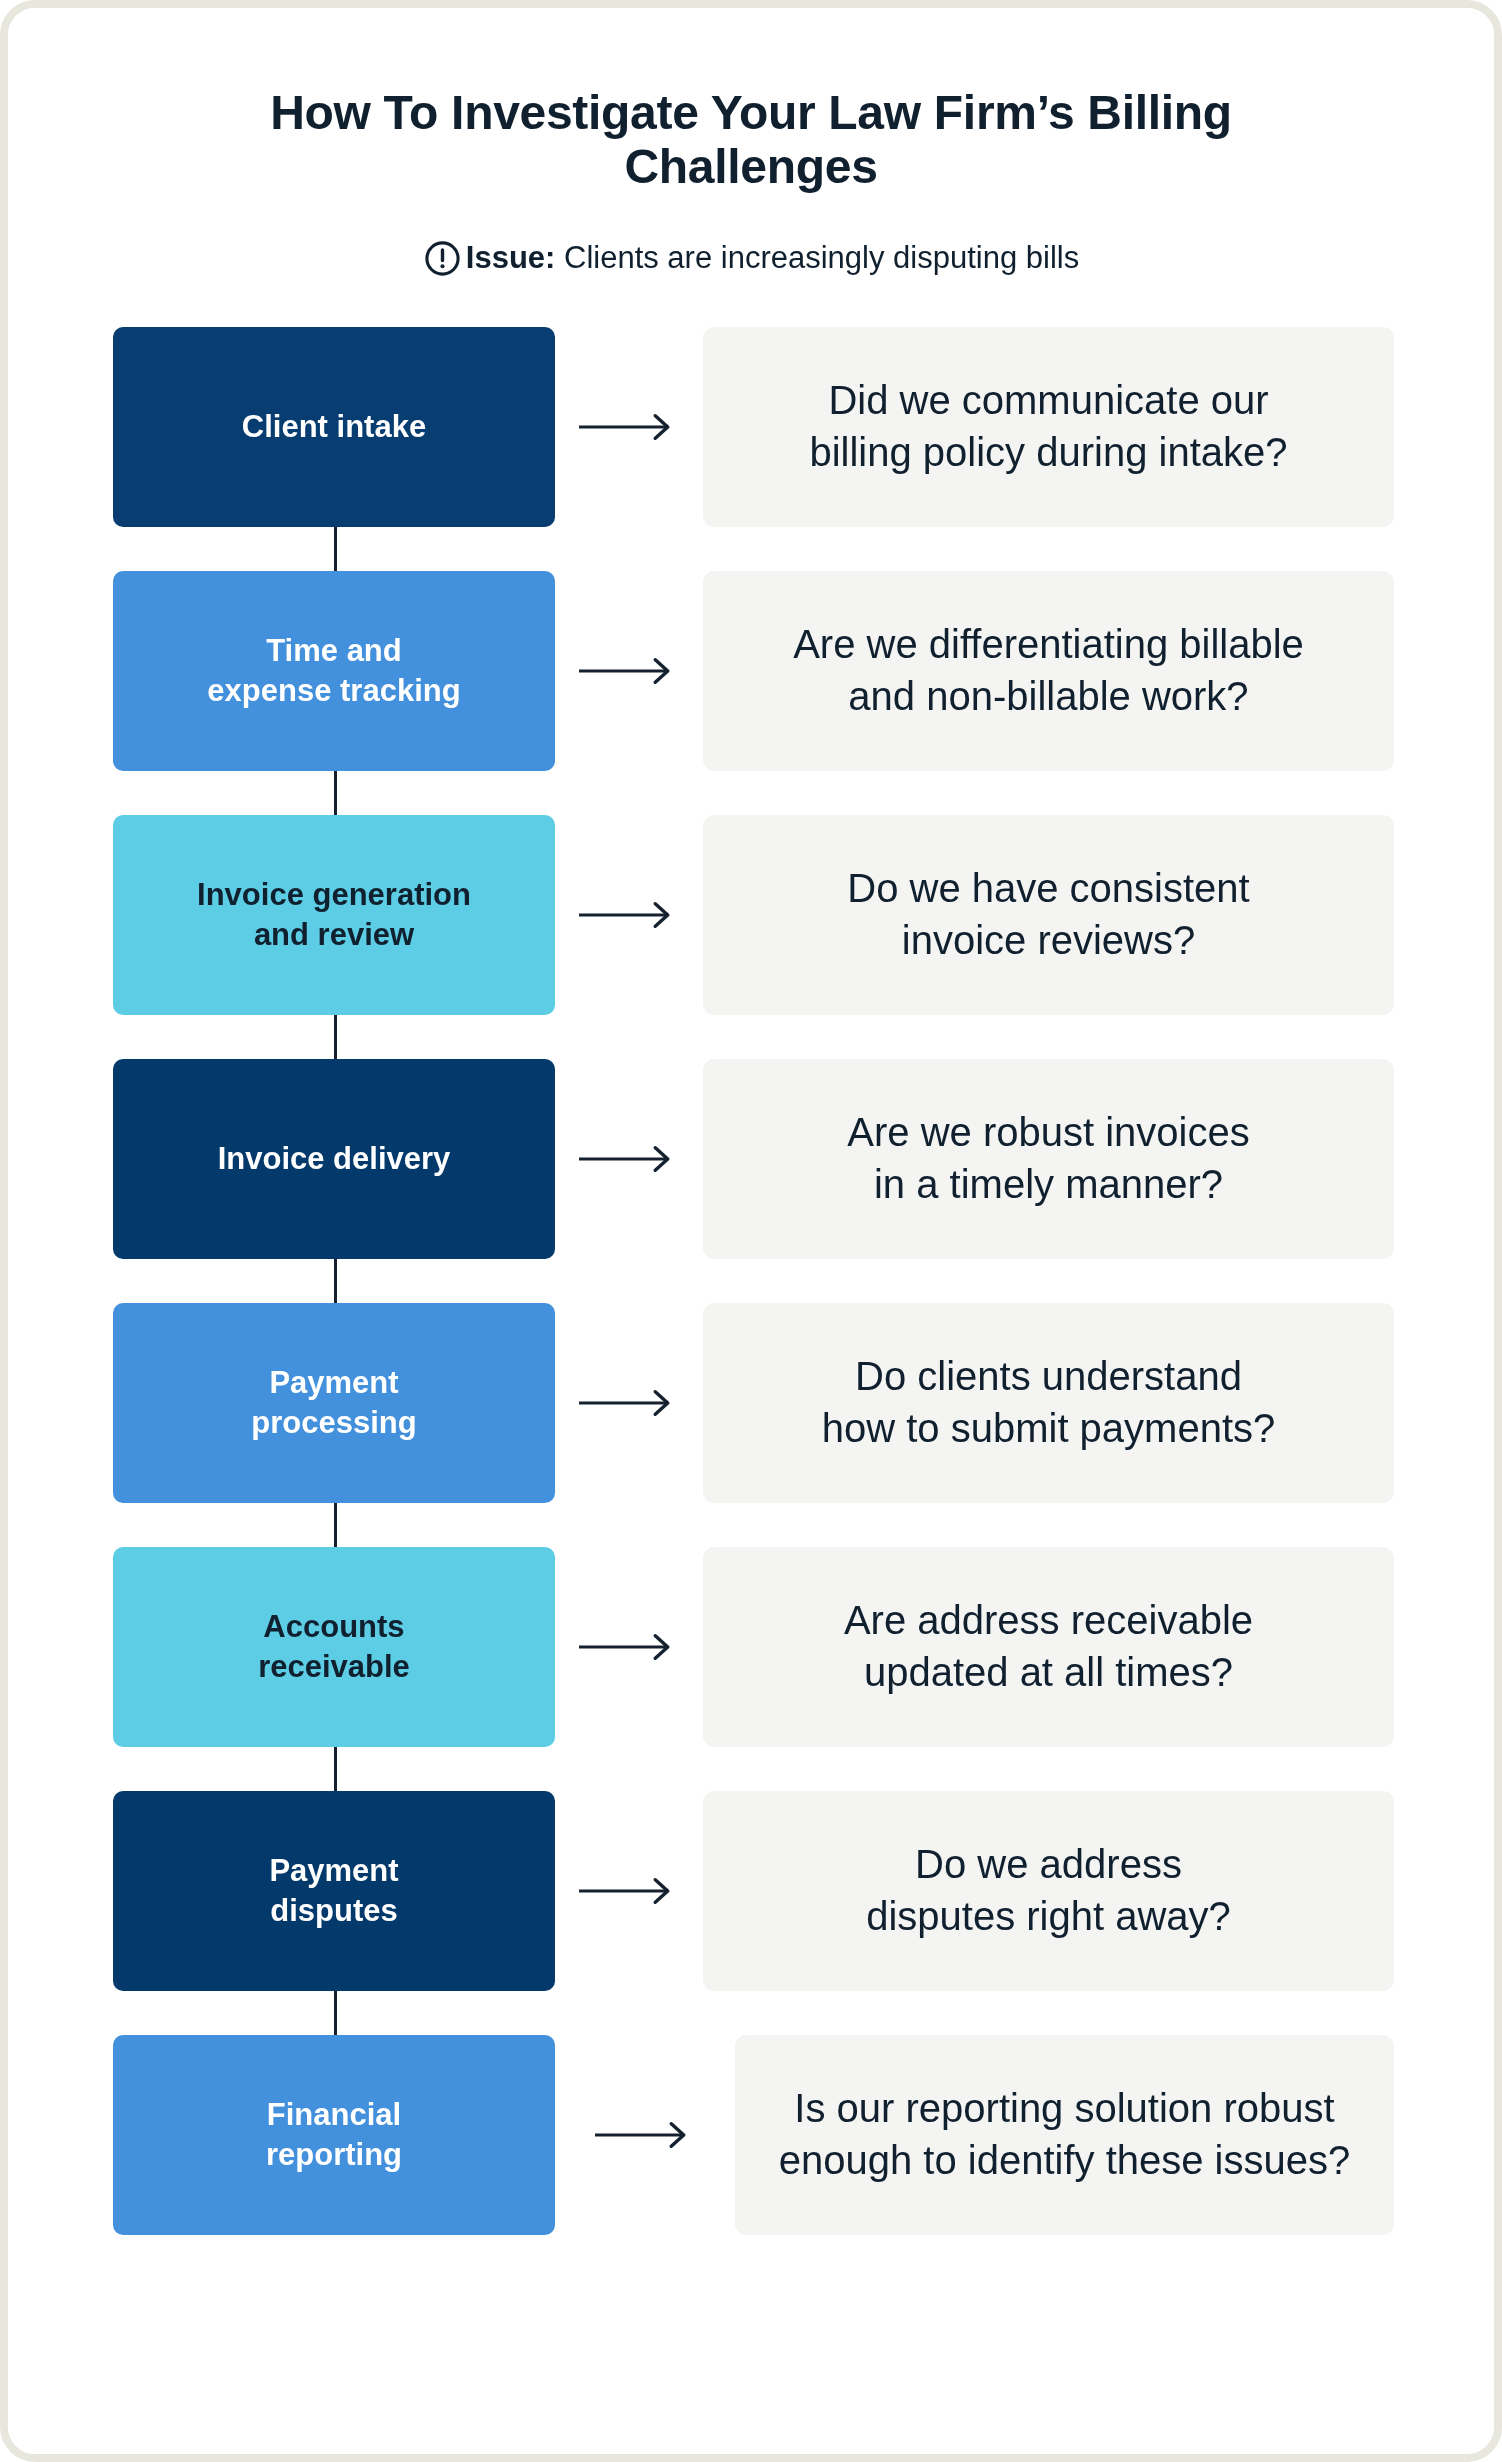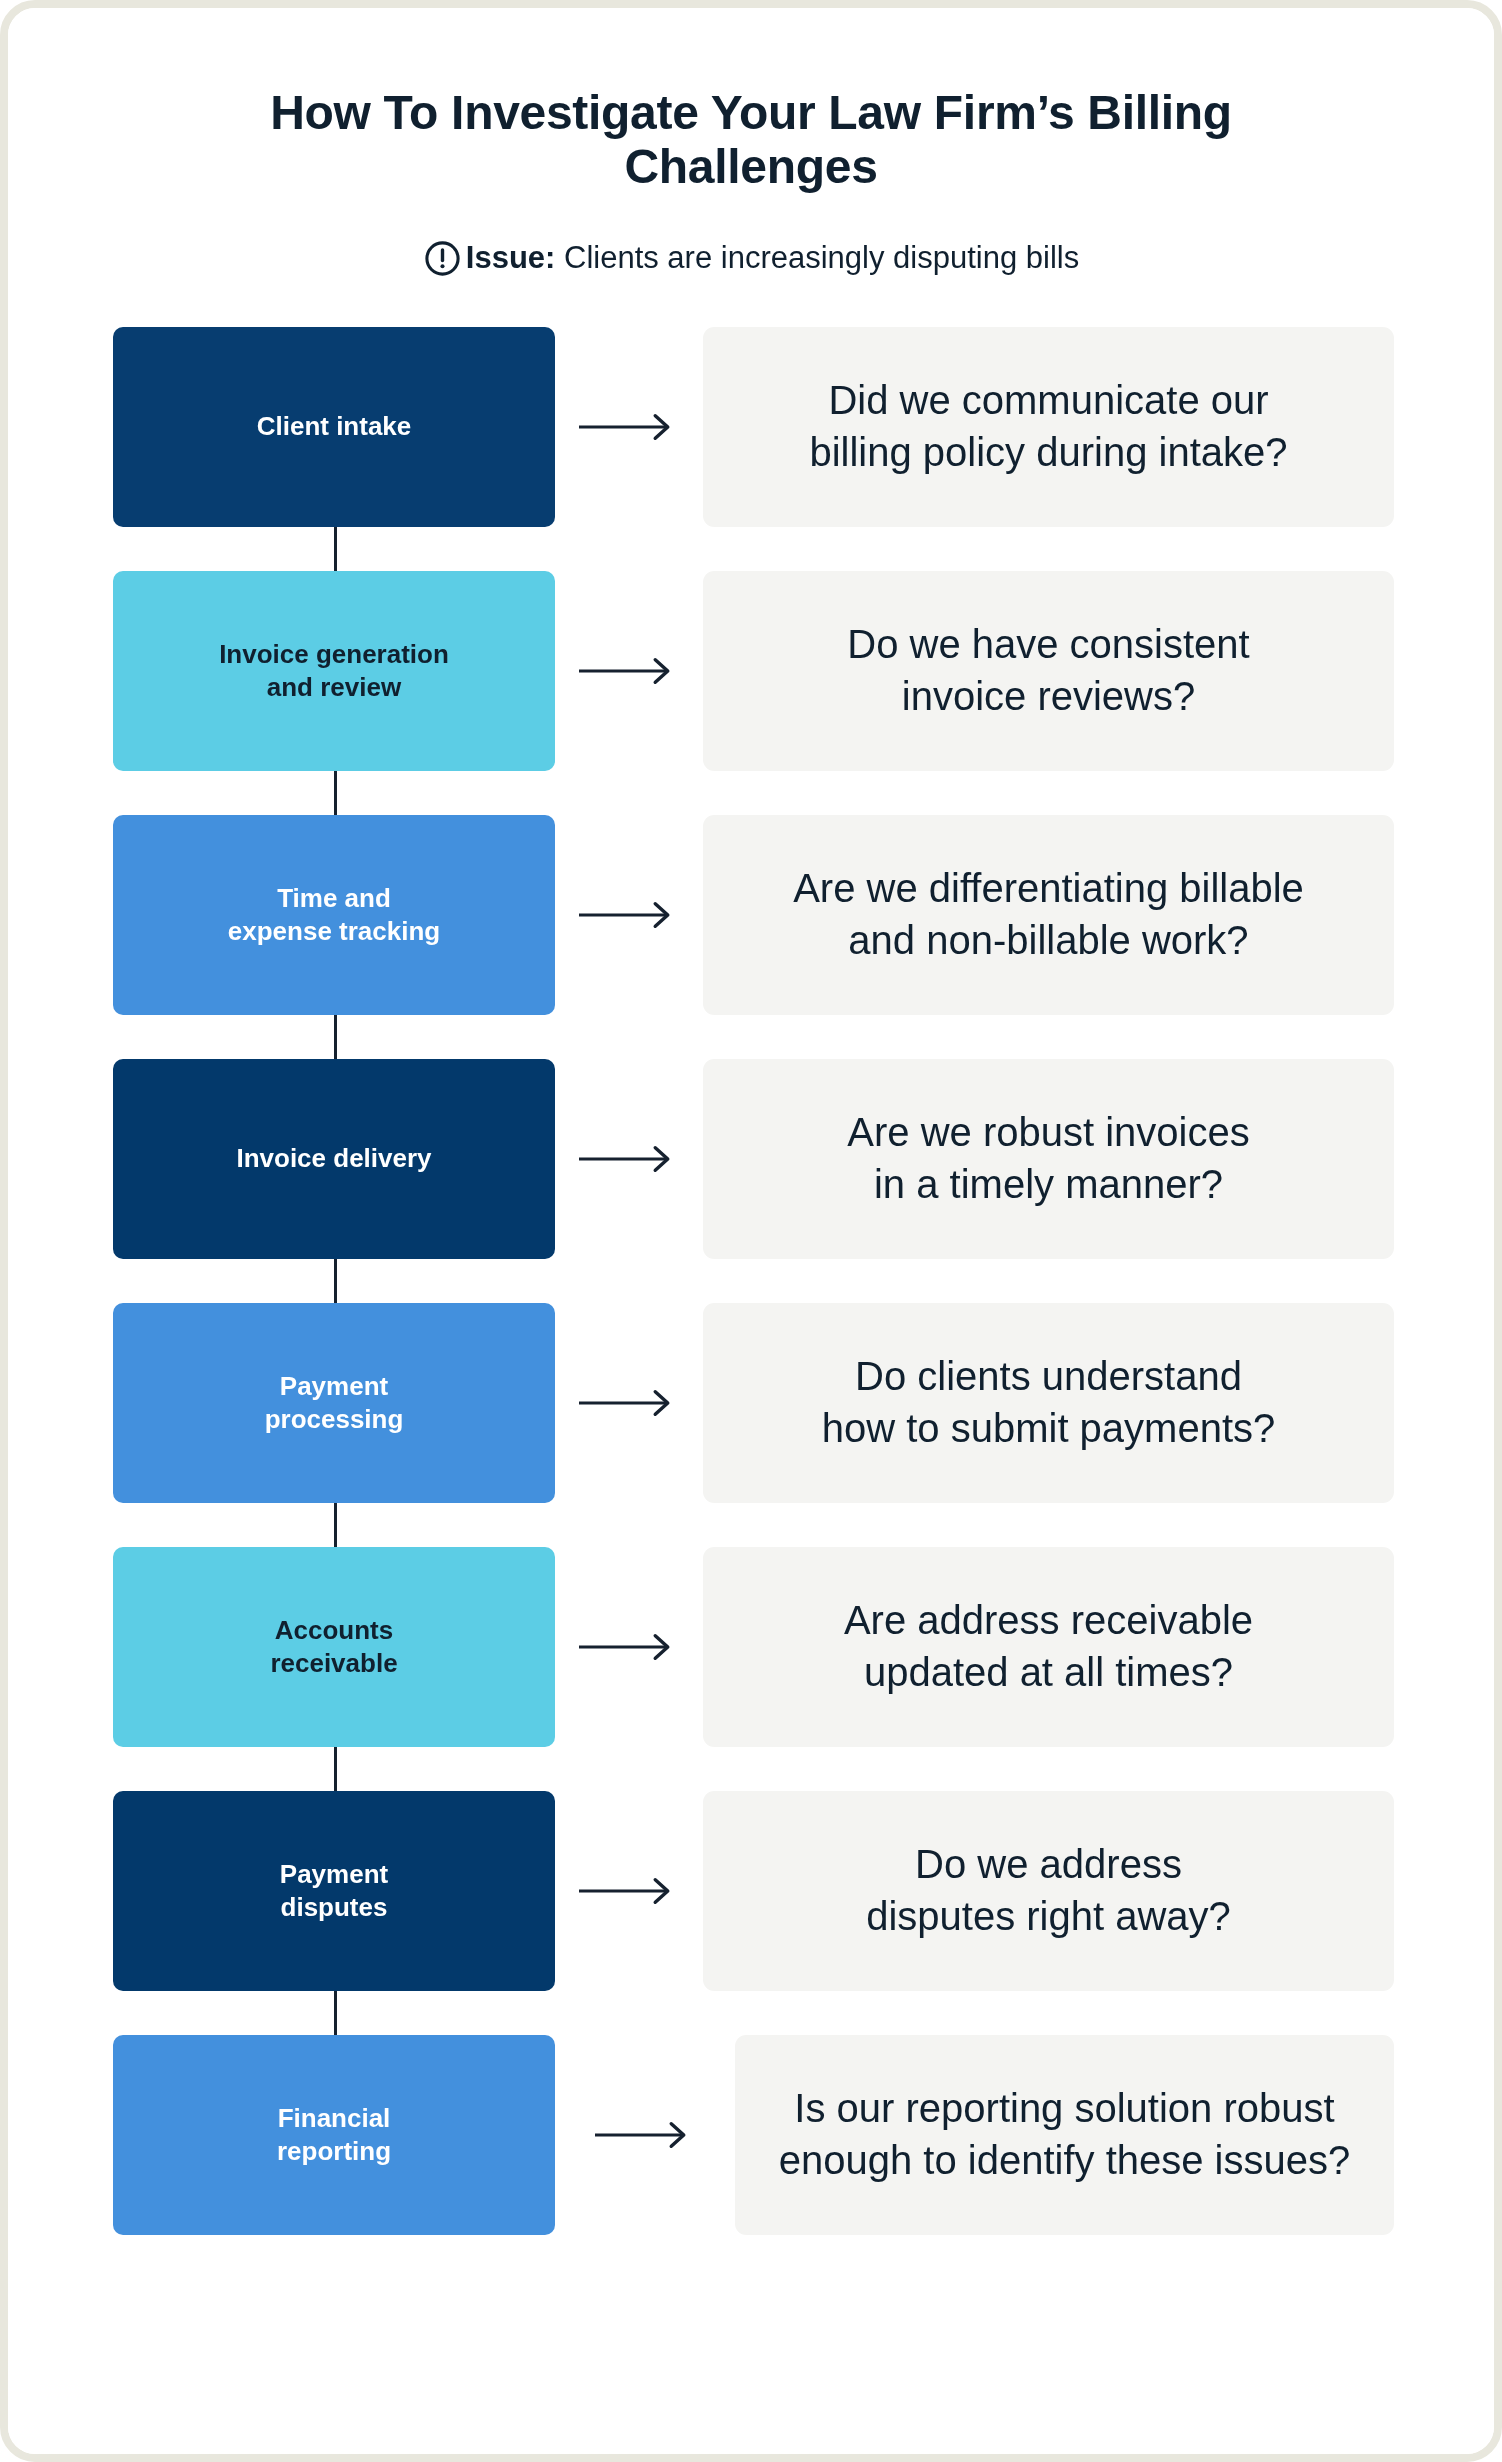--- a/index.html
+++ b/index.html
@@ -95,21 +95,21 @@
     border-radius: 10px;
     display: flex;
     align-items: center;
     justify-content: center;
     text-align: center;
     padding: 6.3px 21px;
     z-index: 2;
   }
 
   .stage-label {
-    font-size: 26px;
+    font-size: 31px;
     line-height: 1.26;
     font-weight: 700;
     white-space: pre-line;
   }
 
   .stage.navy      { background: #073d70; }
   .stage.navy .stage-label { color: #ffffff; }
   .stage.navy2     { background: #03396b; }
   .stage.navy2 .stage-label { color: #ffffff; }
   .stage.blue      { background: #4390dd; }
@@ -194,56 +194,56 @@
             <polyline points="122,9 142,27 122,45" fill="none" stroke="#16212f" stroke-width="5.5" stroke-linecap="round" stroke-linejoin="round"></polyline>
           </svg>
         </div>
         <div class="question-card">
           <span class="question-text">Did we communicate our
 billing policy during intake?</span>
         </div>
       </div>
 
       <div class="row">
+        <div class="stage blue">
+          <span class="stage-label">Time and
+expense tracking</span>
+        </div>
+        <div class="connector"></div>
+        <div class="arrow-col">
+          <svg class="arrow" viewBox="0 0 160 54">
+            <line x1="0" y1="27" x2="140" y2="27" stroke="#16212f" stroke-width="5"></line>
+            <polyline points="122,9 142,27 122,45" fill="none" stroke="#16212f" stroke-width="5.5" stroke-linecap="round" stroke-linejoin="round"></polyline>
+          </svg>
+        </div>
+        <div class="question-card">
+          <span class="question-text">Are we differentiating billable
+and non-billable work?</span>
+        </div>
+      </div>
+
+      <div class="row">
         <div class="stage cyan">
           <span class="stage-label">Invoice generation
 and review</span>
         </div>
         <div class="connector"></div>
         <div class="arrow-col">
           <svg class="arrow" viewBox="0 0 160 54">
             <line x1="0" y1="27" x2="140" y2="27" stroke="#16212f" stroke-width="5"></line>
             <polyline points="122,9 142,27 122,45" fill="none" stroke="#16212f" stroke-width="5.5" stroke-linecap="round" stroke-linejoin="round"></polyline>
           </svg>
         </div>
         <div class="question-card">
           <span class="question-text">Do we have consistent
 invoice reviews?</span>
         </div>
       </div>
 
       <div class="row">
-        <div class="stage blue">
-          <span class="stage-label">Time and
-expense tracking</span>
-        </div>
-        <div class="connector"></div>
-        <div class="arrow-col">
-          <svg class="arrow" viewBox="0 0 160 54">
-            <line x1="0" y1="27" x2="140" y2="27" stroke="#16212f" stroke-width="5"></line>
-            <polyline points="122,9 142,27 122,45" fill="none" stroke="#16212f" stroke-width="5.5" stroke-linecap="round" stroke-linejoin="round"></polyline>
-          </svg>
-        </div>
-        <div class="question-card">
-          <span class="question-text">Are we differentiating billable
-and non-billable work?</span>
-        </div>
-      </div>
-
-      <div class="row">
         <div class="stage navy2">
           <span class="stage-label">Invoice delivery</span>
         </div>
         <div class="connector"></div>
         <div class="arrow-col">
           <svg class="arrow" viewBox="0 0 160 54">
             <line x1="0" y1="27" x2="140" y2="27" stroke="#16212f" stroke-width="5"></line>
             <polyline points="122,9 142,27 122,45" fill="none" stroke="#16212f" stroke-width="5.5" stroke-linecap="round" stroke-linejoin="round"></polyline>
           </svg>
         </div>

